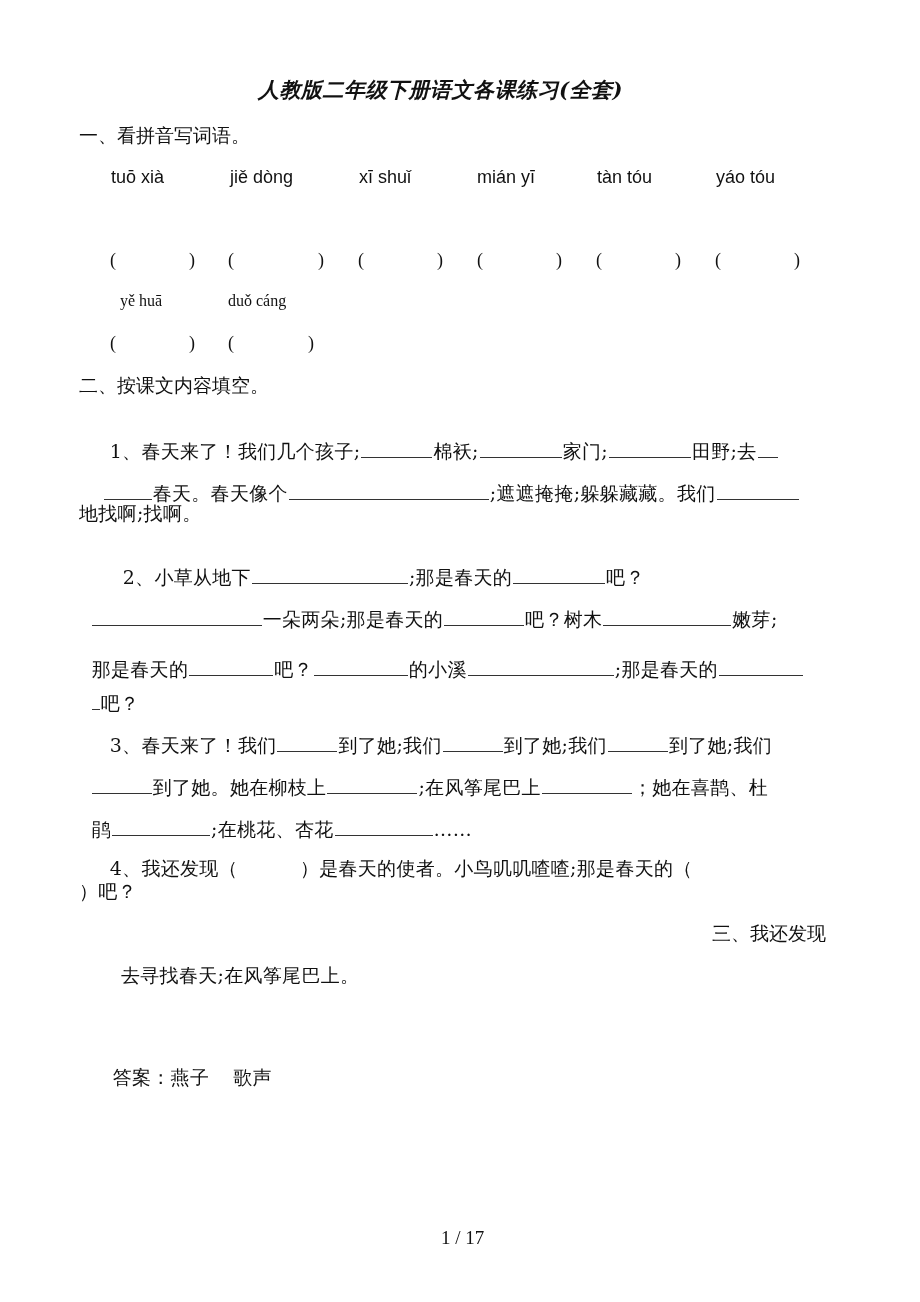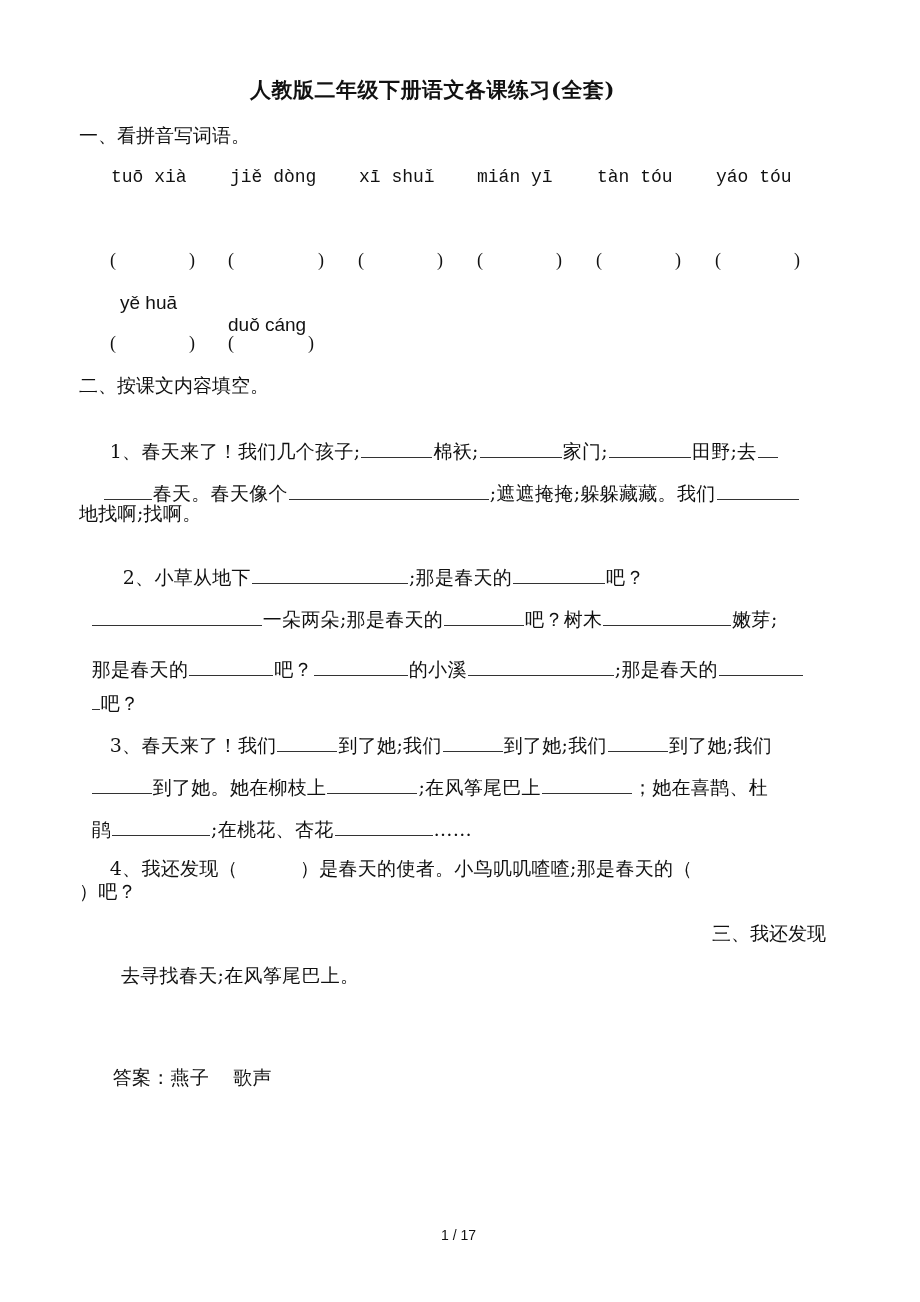--- a/index.html
+++ b/index.html
@@ -5,33 +5,33 @@
   html, body { margin: 0; padding: 0; background: #ffffff; }
   body {
     width: 920px; height: 1302px; position: relative; overflow: hidden;
     font-family: "DejaVu Serif", "Liberation Serif", serif;
     color: #111111;
   }
   .abs { position: absolute; white-space: pre; line-height: 1; }
   .title { font-size: 21px; font-weight: bold; letter-spacing: 0.5px; }
   .h { font-size: 19px; }
   .txt { font-size: 19px; letter-spacing: 0.3px; }
-  .py { font-family: Liberation Mono, monospace; font-size: 18px; }
-  .py2 { font-family: Liberation Sans, sans-serif; font-size: 19px; }
+  .py { font-family: Liberation Sans, sans-serif; font-size: 18px; }
+  .py2 { font-family: Liberation Serif, serif; font-size: 16px; }
   .paren { font-family: "Liberation Serif", serif; font-size: 18px; }
   .blank {
     display: inline-block; border-bottom: 1px solid #333; height: 18px;
     vertical-align: baseline; margin: 0 1px;
   }
-  .footer { font-family: Liberation Sans, sans-serif; font-size: 14px; }
+  .footer { font-family: Liberation Serif, serif; font-size: 19px; }
 </style>
 </head>
 <body>
 
-<div class="abs title" style="left:250px; top:79px;">人教版二年级下册语文各课练习(全套)</div>
+<div class="abs title" style="left:258px; top:79px;font-style:italic;">人教版二年级下册语文各课练习(全套)</div>
 
 <div class="abs h" style="left:79px; top:126px;">一、看拼音写词语。</div>
 
 <div>
   <div class="abs py" style="left:111px; top:168px;">tuō xià</div>
   <div class="abs py" style="left:230px; top:168px;">jiě dòng</div>
   <div class="abs py" style="left:359px; top:168px;">xī shuǐ</div>
   <div class="abs py" style="left:477px; top:168px;">mián yī</div>
   <div class="abs py" style="left:597px; top:168px;">tàn tóu</div>
   <div class="abs py" style="left:716px; top:168px;">yáo tóu</div>
@@ -47,21 +47,21 @@
   <div class="abs paren" style="left:477px; top:251px;">(</div>
   <div class="abs paren" style="left:556px; top:251px;">)</div>
   <div class="abs paren" style="left:596px; top:251px;">(</div>
   <div class="abs paren" style="left:675px; top:251px;">)</div>
   <div class="abs paren" style="left:715px; top:251px;">(</div>
   <div class="abs paren" style="left:794px; top:251px;">)</div>
 </div>
 
 <div>
   <div class="abs py2" style="left:120px; top:293px;">yě huā</div>
-  <div class="abs py2" style="left:228px; top:293px;margin-top:22px;">duǒ cáng</div>
+  <div class="abs py2" style="left:228px; top:293px;">duǒ cáng</div>
 </div>
 
 <div>
   <div class="abs paren" style="left:110px; top:334px;">(</div>
   <div class="abs paren" style="left:189px; top:334px;">)</div>
   <div class="abs paren" style="left:228px; top:334px;">(</div>
   <div class="abs paren" style="left:308px; top:334px;">)</div>
 </div>
 
 <div class="abs h" style="left:79px; top:376px;">二、按课文内容填空。</div>

